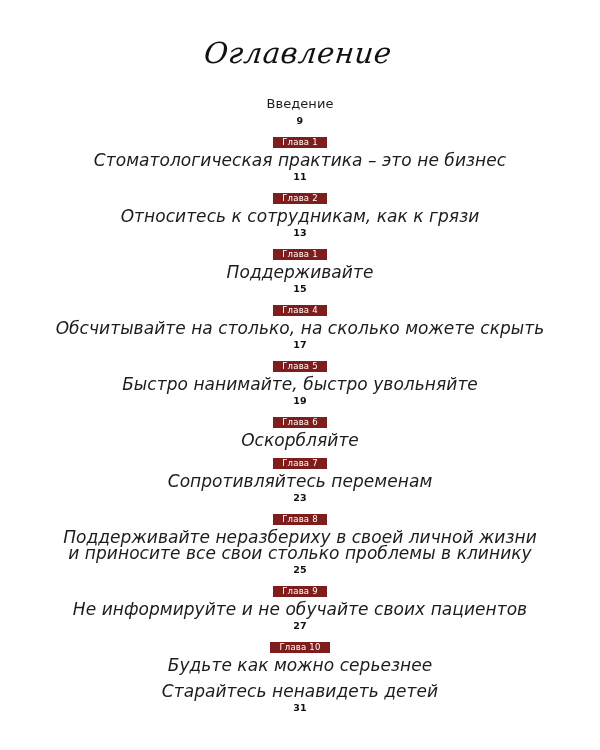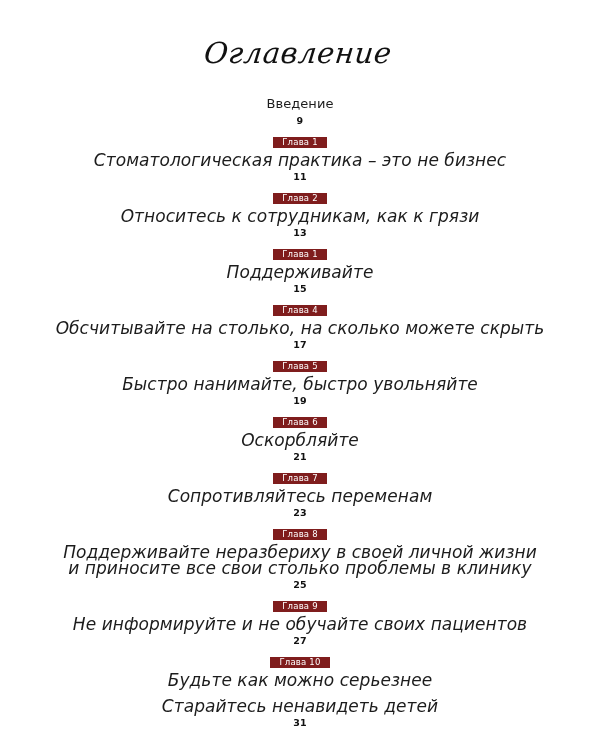--- a/index.html
+++ b/index.html
@@ -155,21 +155,20 @@
         <div class="entry-title">
           <span class="line">Быстро нанимайте, быстро увольняйте</span>
         </div>
         <div class="entry-page">19</div>
       </div>
       <div class="entry">
         <div class="entry-badge-wrap"><span class="entry-badge">Глава 6</span></div>
         <div class="entry-title">
           <span class="line">Оскорбляйте</span>
         </div>
-        <div class="entry-page">21</div>
       </div>
       <div class="entry">
         <div class="entry-badge-wrap"><span class="entry-badge">Глава 7</span></div>
         <div class="entry-title">
           <span class="line">Сопротивляйтесь переменам</span>
         </div>
         <div class="entry-page">23</div>
       </div>
       <div class="entry">
         <div class="entry-badge-wrap"><span class="entry-badge">Глава 8</span></div>

